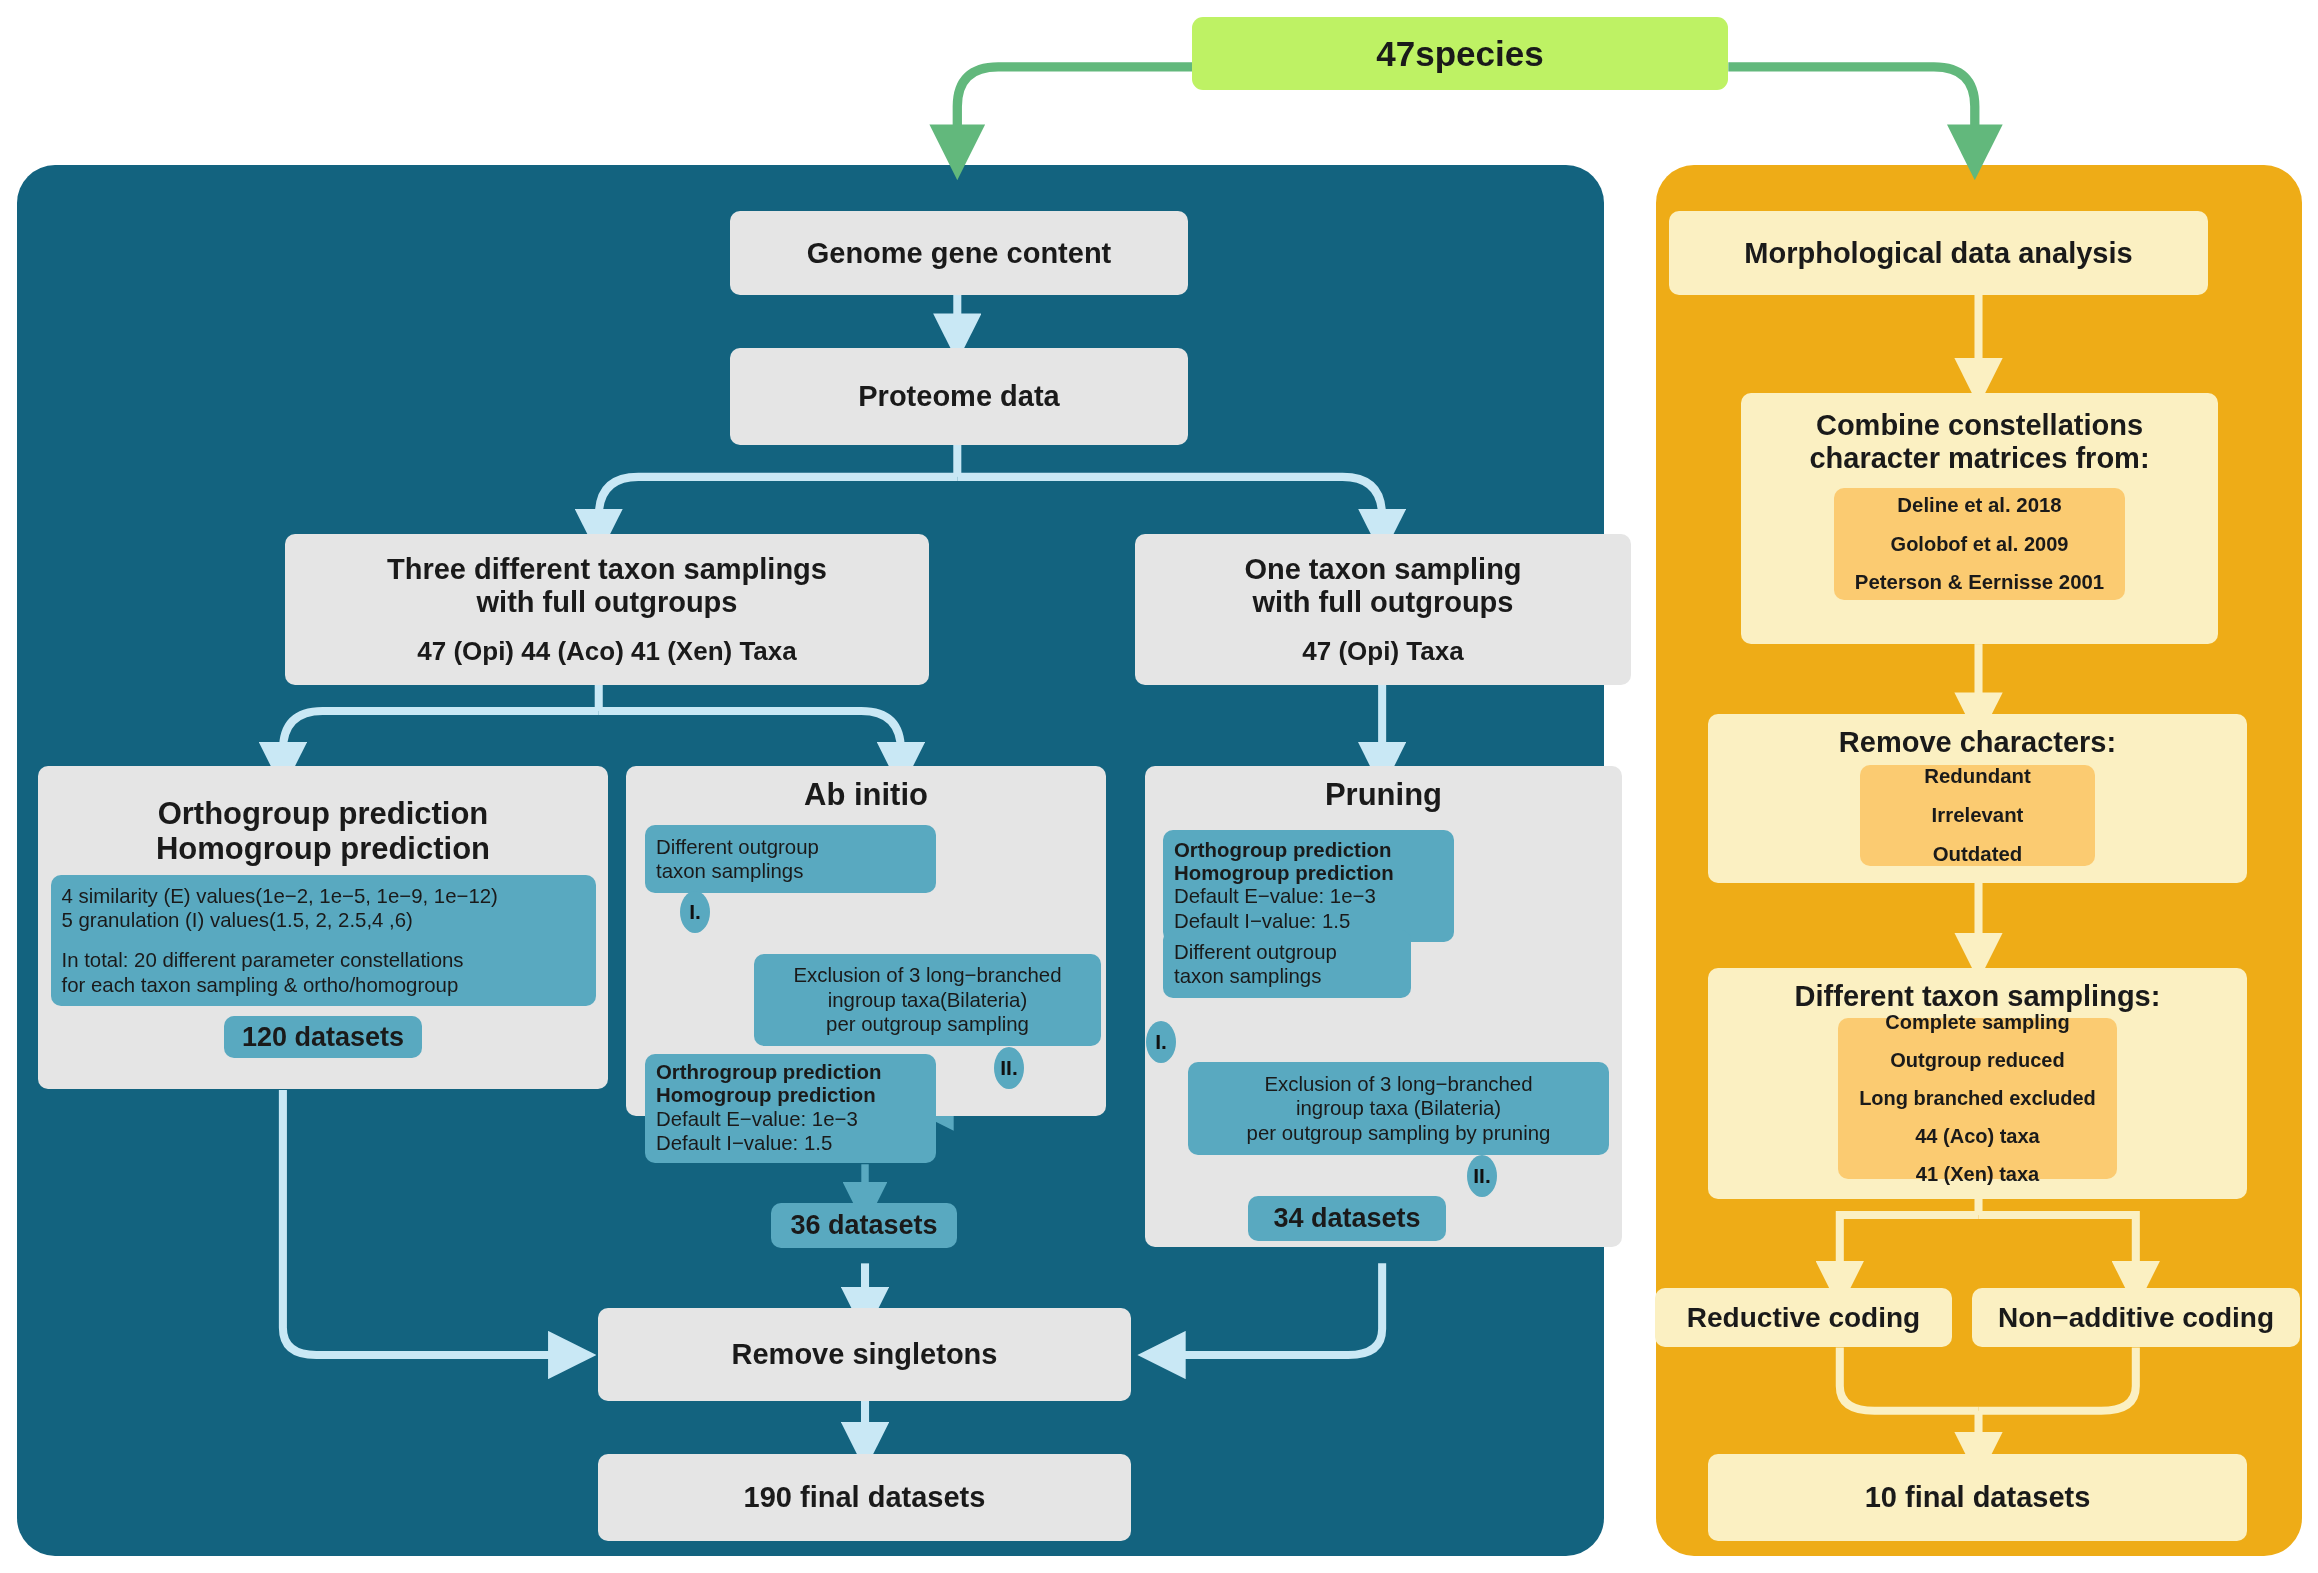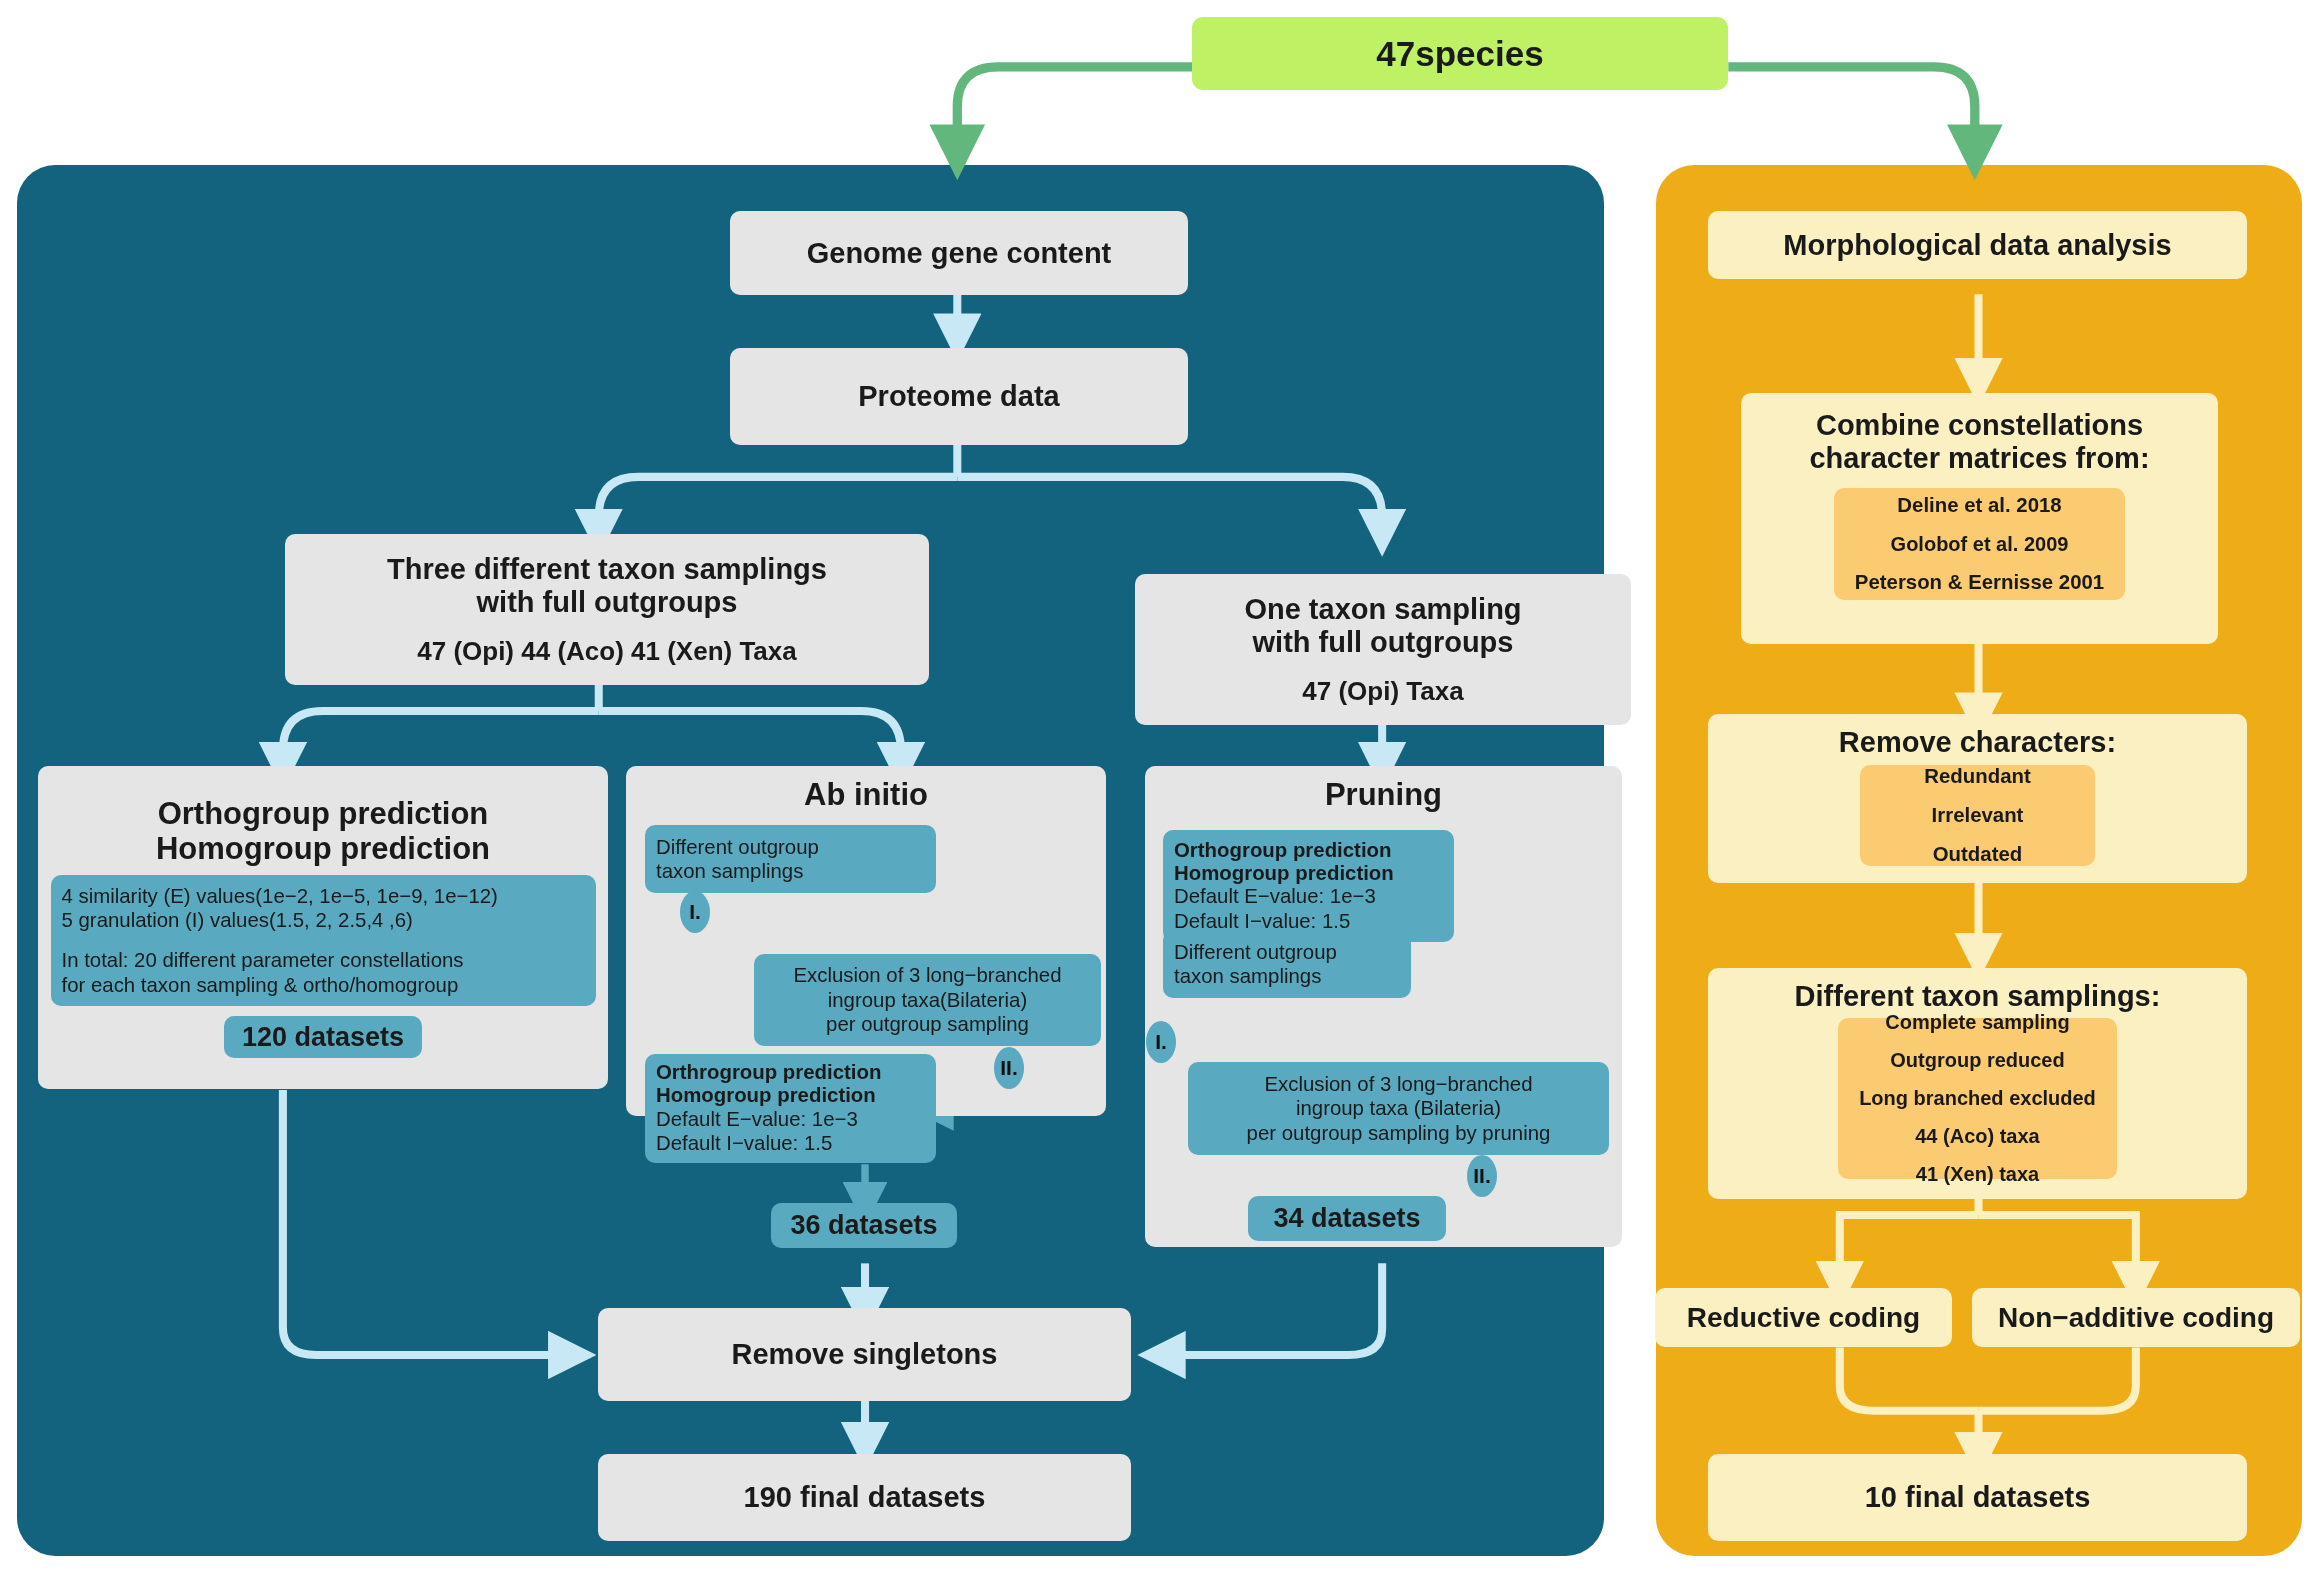--- a/index.html
+++ b/index.html
@@ -121,21 +121,21 @@
   <div class="node n-blue" style="left:730px;top:348px;width:458px;height:97px;">
     <div class="t-head" style="font-size:29px;">Proteome data</div>
   </div>
 
   <div class="node n-blue" style="left:285px;top:534px;width:644px;height:151px;padding:11px 8.7px;">
     <div class="t-head" style="font-size:29px;">Three different taxon samplings</div>
     <div class="t-head" style="font-size:29px;">with full outgroups</div>
     <div class="t-head" style="font-size:26px;margin-top:18.6px;">47   (Opi)  44 (Aco)  41  (Xen)  Taxa</div>
   </div>
 
-  <div class="node n-blue" style="left:1135px;top:534px;width:496px;height:151px;padding:11px 8.7px;margin-top:40px;">
+  <div class="node n-blue" style="left:1135px;top:534px;width:496px;height:151px;padding:11px 8.7px;">
     <div class="t-head" style="font-size:29px;">One taxon sampling</div>
     <div class="t-head" style="font-size:29px;">with full outgroups</div>
     <div class="t-head" style="font-size:26px;margin-top:18.6px;">47 (Opi)  Taxa</div>
   </div>
 
   <div class="node n-blue leftalign" style="left:38px;top:766px;width:570px;height:323px;padding:10px 13.6px;align-items:center;">
     <div class="t-head" style="font-size:31px;">Orthogroup prediction</div>
     <div class="t-head" style="font-size:31px;">Homogroup prediction</div>
 
     <div class="node n-teal leftalign" style="position:relative;left:0;top:0;width:545px;height:131px;margin-top:8.7px;
@@ -221,21 +221,21 @@
   </div>
 
   <div class="node n-blue" style="left:598px;top:1308px;width:533px;height:93px;">
     <div class="t-head" style="font-size:29px;">Remove singletons</div>
   </div>
 
   <div class="node n-blue" style="left:598px;top:1454px;width:533px;height:87px;">
     <div class="t-head" style="font-size:29px;">190 final datasets</div>
   </div>
 
-  <div class="node n-cream" style="left:1708px;top:211px;width:539px;height:68px;">
+  <div class="node n-cream" style="left:1669px;top:211px;width:539px;height:84px;">
     <div class="t-head" style="font-size:29px;">Morphological data analysis</div>
   </div>
 
   <div class="node n-cream" style="left:1741px;top:393px;width:477px;height:251px;padding:10px;justify-content:flex-start;">
     <div class="t-head" style="font-size:29px;margin-top:6.2px;">Combine constellations</div>
     <div class="t-head" style="font-size:29px;">character matrices from:</div>
     <div class="node n-orange" style="position:relative;left:0;top:0;width:291px;height:112px;margin-top:13.6px;">
       <div class="t-sub" style="font-size:20.4px;font-weight:bold;">Deline et al. 2018</div>
       <div class="t-sub" style="font-size:20px;font-weight:bold;">Golobof et al. 2009</div>
       <div class="t-sub" style="font-size:20.4px;font-weight:bold;">Peterson &amp; Eernisse 2001</div>

